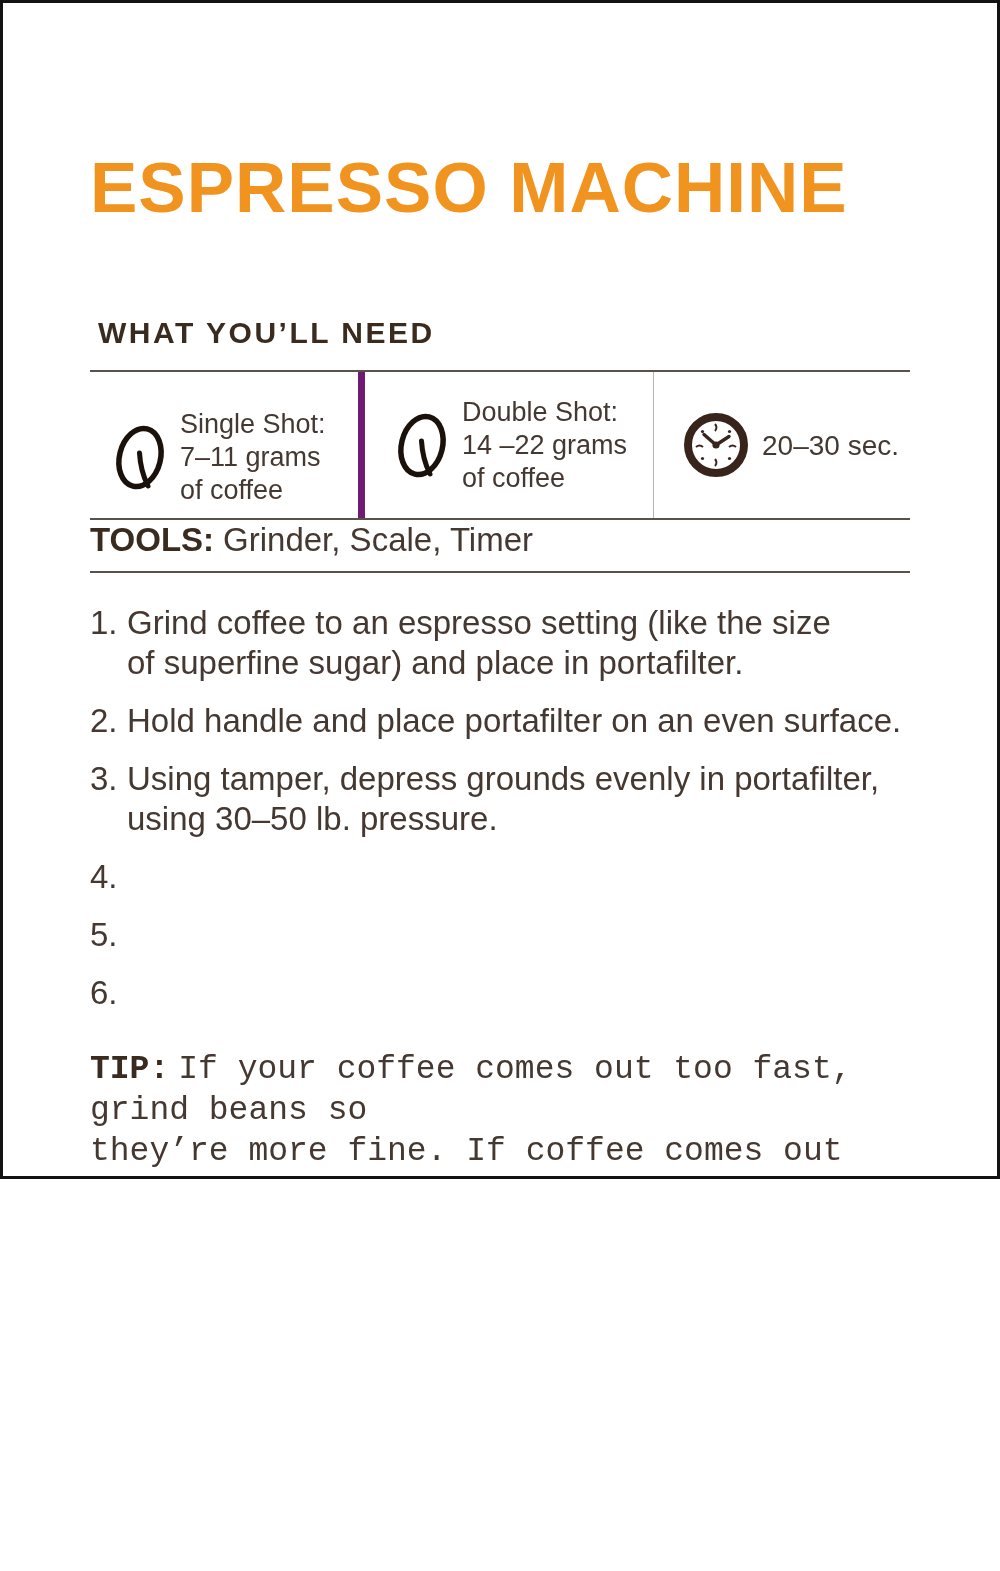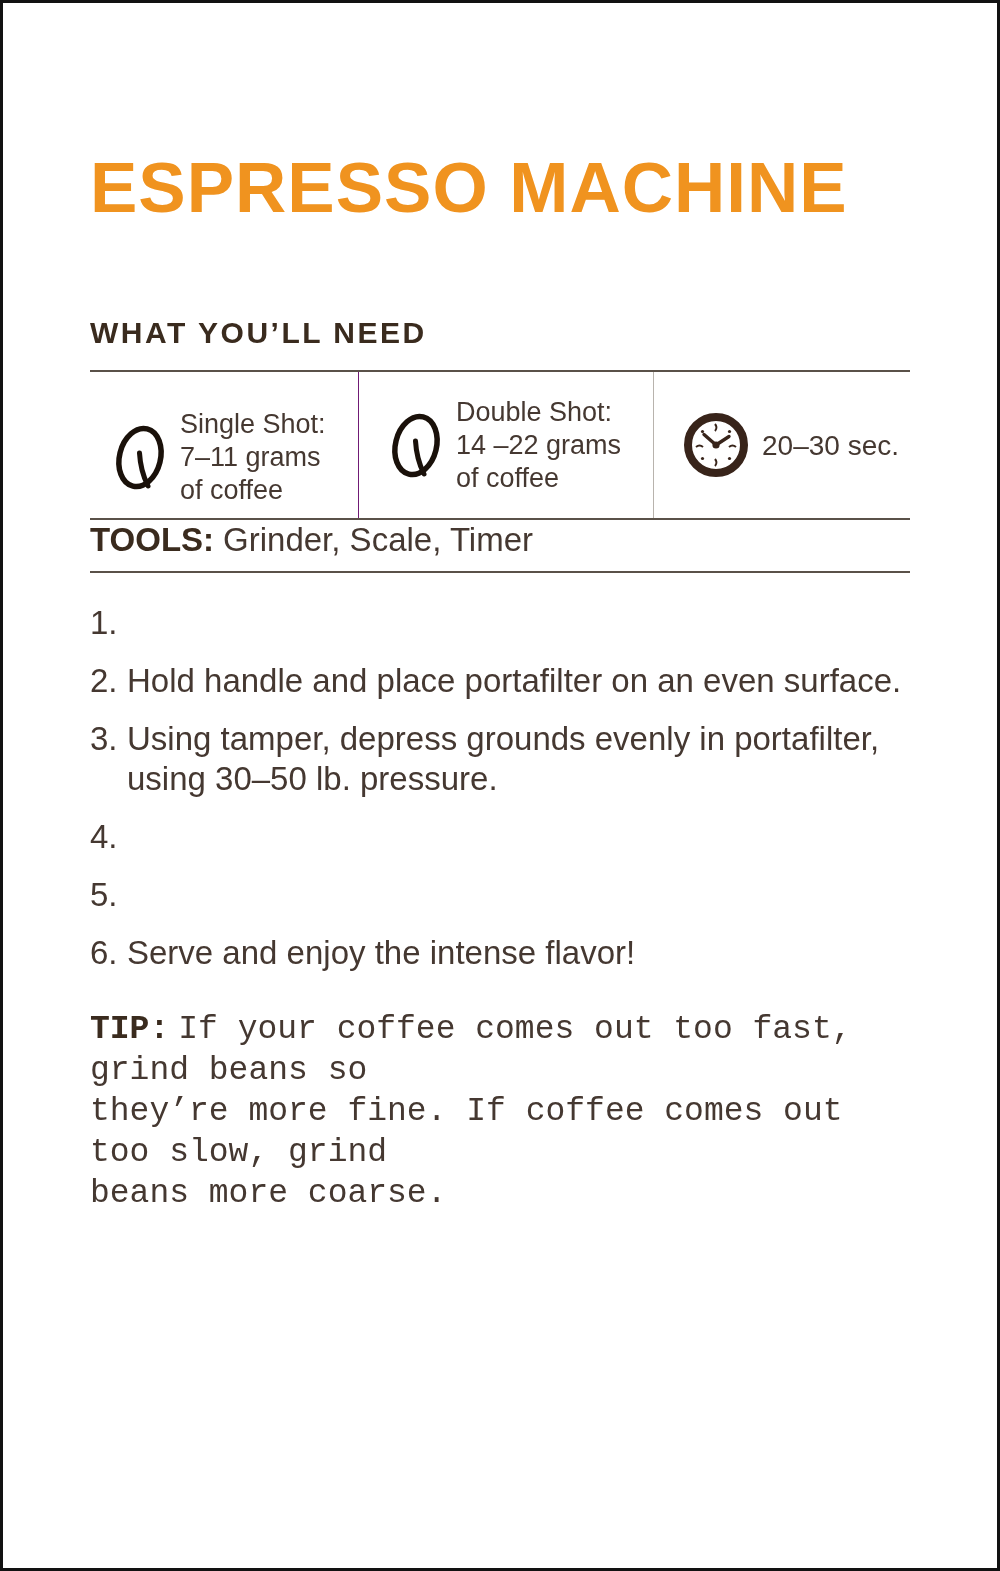--- a/index.html
+++ b/index.html
@@ -1,38 +1,38 @@
 <!DOCTYPE html>
 <html><head>
 <meta charset="utf-8">
 <style>
   html, body { margin: 0; padding: 0; background: #ffffff; }
   .page {
     position: relative;
     width: 1000px;
-    height: 1571px;
+    height: 1179px;
     box-sizing: border-box;
     border: 3px solid #121212;
     background: #ffffff;
     padding: 0 87px;
     overflow: hidden;
     font-family: "Liberation Sans", "DejaVu Sans", sans-serif;
     color: #453831;
   }
   .title {
     margin: 145px 0 0 0;
     font-size: 71px;
     line-height: 80px;
     font-weight: bold;
     letter-spacing: 1px;
     color: #F0931F;
     white-space: nowrap;
   }
   .section-heading {
-    margin: 0;
+    margin: 8px;
     font-size: 30px;
     line-height: 34px;
     font-weight: bold;
     letter-spacing: 2.5px;
     color: #3A2B1E;
   }
   .heading-need { margin-top: 88px; }
   .heading-brew { margin-top: 70px; }
   .rule {
     border: none;
@@ -45,21 +45,21 @@
     height: 146px;
     border-top: 2px solid #5A5149;
     border-bottom: 2px solid #5A5149;
   }
   .need-cell {
     box-sizing: border-box;
     display: flex;
     align-items: center;
   }
   .cell-1 { width: 268px; padding-left: 22px; margin-top: 24px; }
-  .cell-2 { width: 295px; padding-left: 29px; border-left: 1px solid #701a75; }
+  .cell-2 { width: 295px; padding-left: 29px; border-left: 7px solid #701a75; }
   .cell-3 { width: 251px; padding-left: 29px; border-left: 1px solid #B8B3AD; }
   .need-icon { flex: 0 0 auto; display: block; }
   .need-label {
     margin-left: 12px;
     font-size: 27px;
     line-height: 33px;
     color: #453831;
     white-space: nowrap;
   }
   .cell-3 .need-label { margin-left: 13px; font-size: 28px; }
@@ -147,39 +147,40 @@
 
   <div class="tools-line">
     <span class="bold-label">TOOLS:</span><span>Grinder, Scale, Timer</span>
   </div>
 
   <hr class="rule">
 
   <div class="steps">
     <div class="step">
       <span class="step-num">1.</span>
+      <span class="step-text">Grind coffee to an espresso setting (like the size
+of superfine sugar) and place in portafilter.</span>
     </div>
     <div class="step">
       <span class="step-num">2.</span>
       <span class="step-text">Hold handle and place portafilter on an even surface.</span>
     </div>
     <div class="step">
       <span class="step-num">3.</span>
       <span class="step-text">Using tamper, depress grounds evenly in portafilter,
 using 30–50 lb. pressure.</span>
     </div>
     <div class="step">
       <span class="step-num">4.</span>
     </div>
     <div class="step">
       <span class="step-num">5.</span>
     </div>
     <div class="step">
       <span class="step-num">6.</span>
-      <span class="step-text">Serve and enjoy the intense flavor!</span>
     </div>
   </div>
 
   <div class="tip">
     <span class="bold-label">TIP:</span><span class="tip-text">If your coffee comes out too fast, grind beans so
 they’re more fine. If coffee comes out too slow, grind
 beans more coarse.</span>
   </div>
 
 </div>

